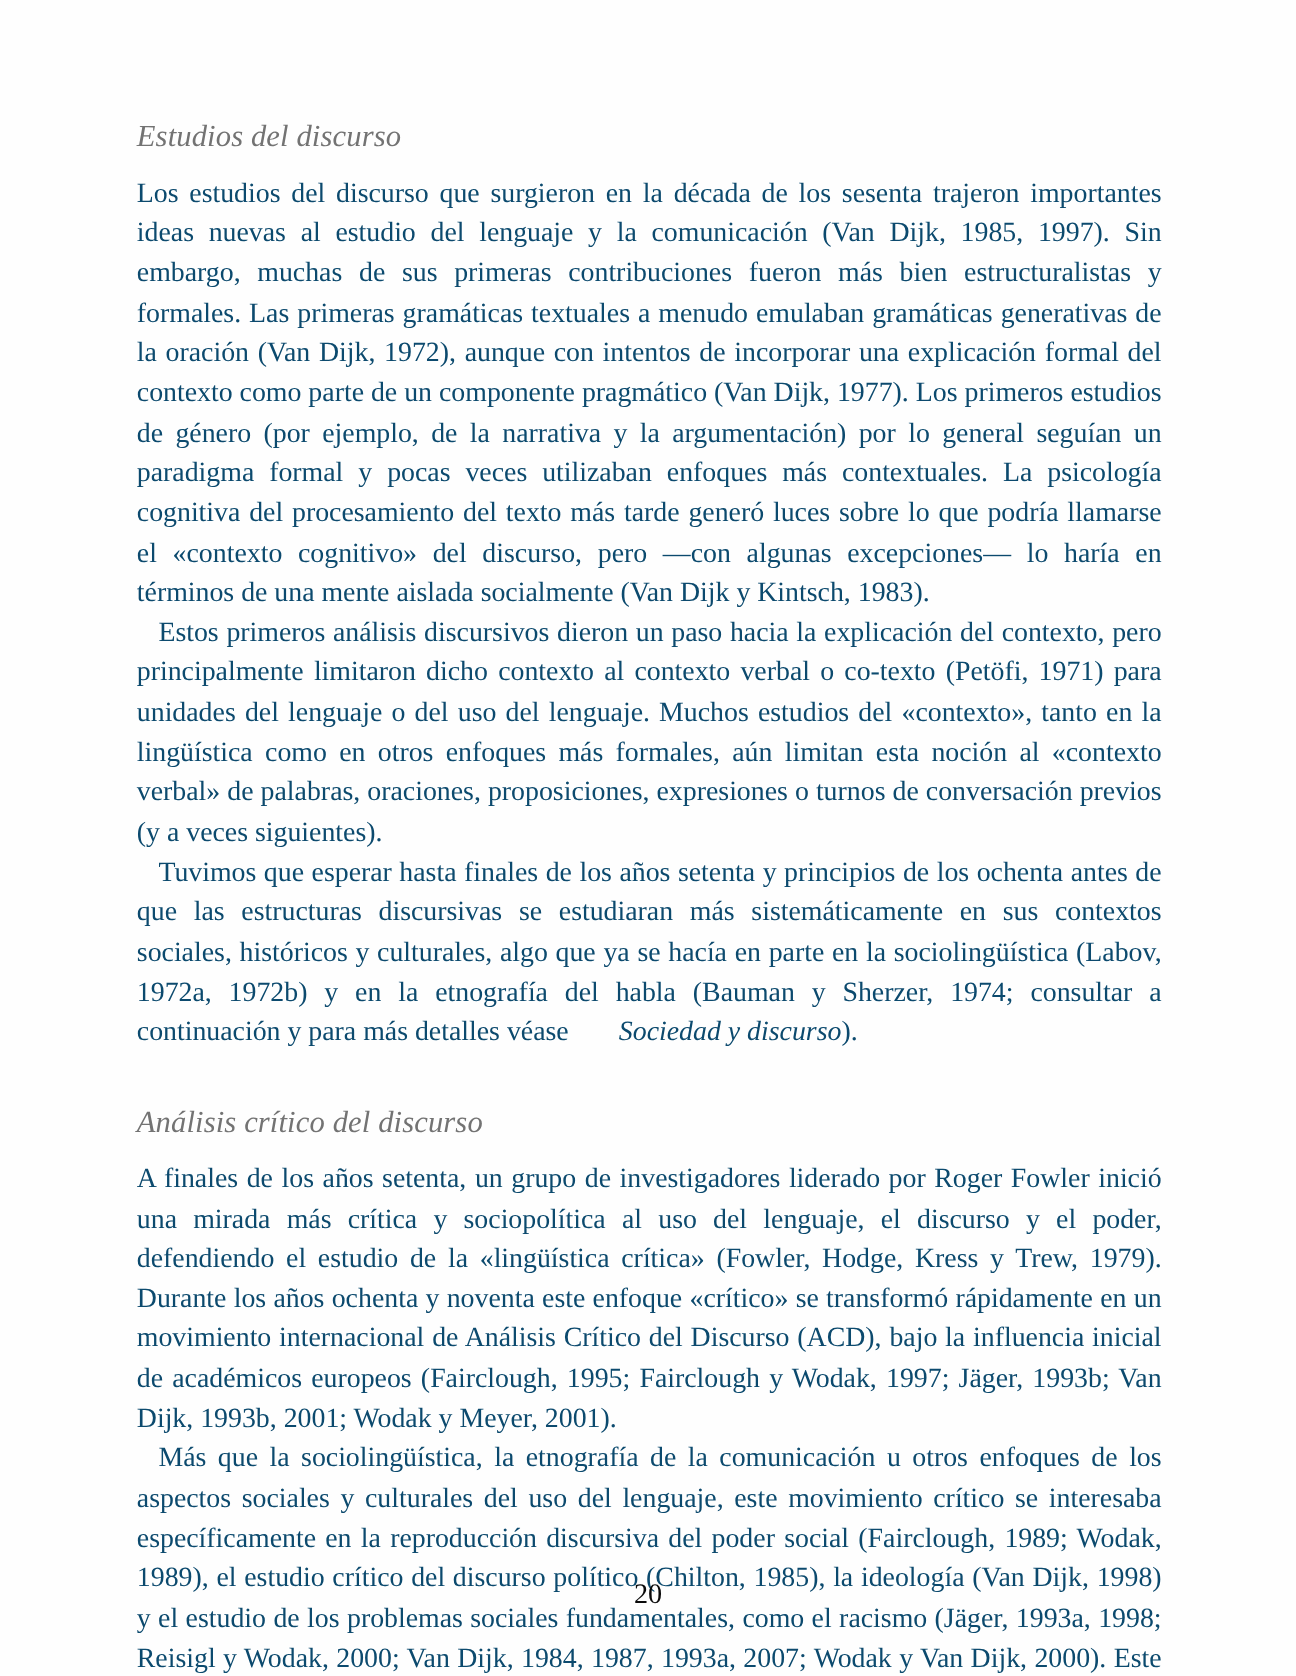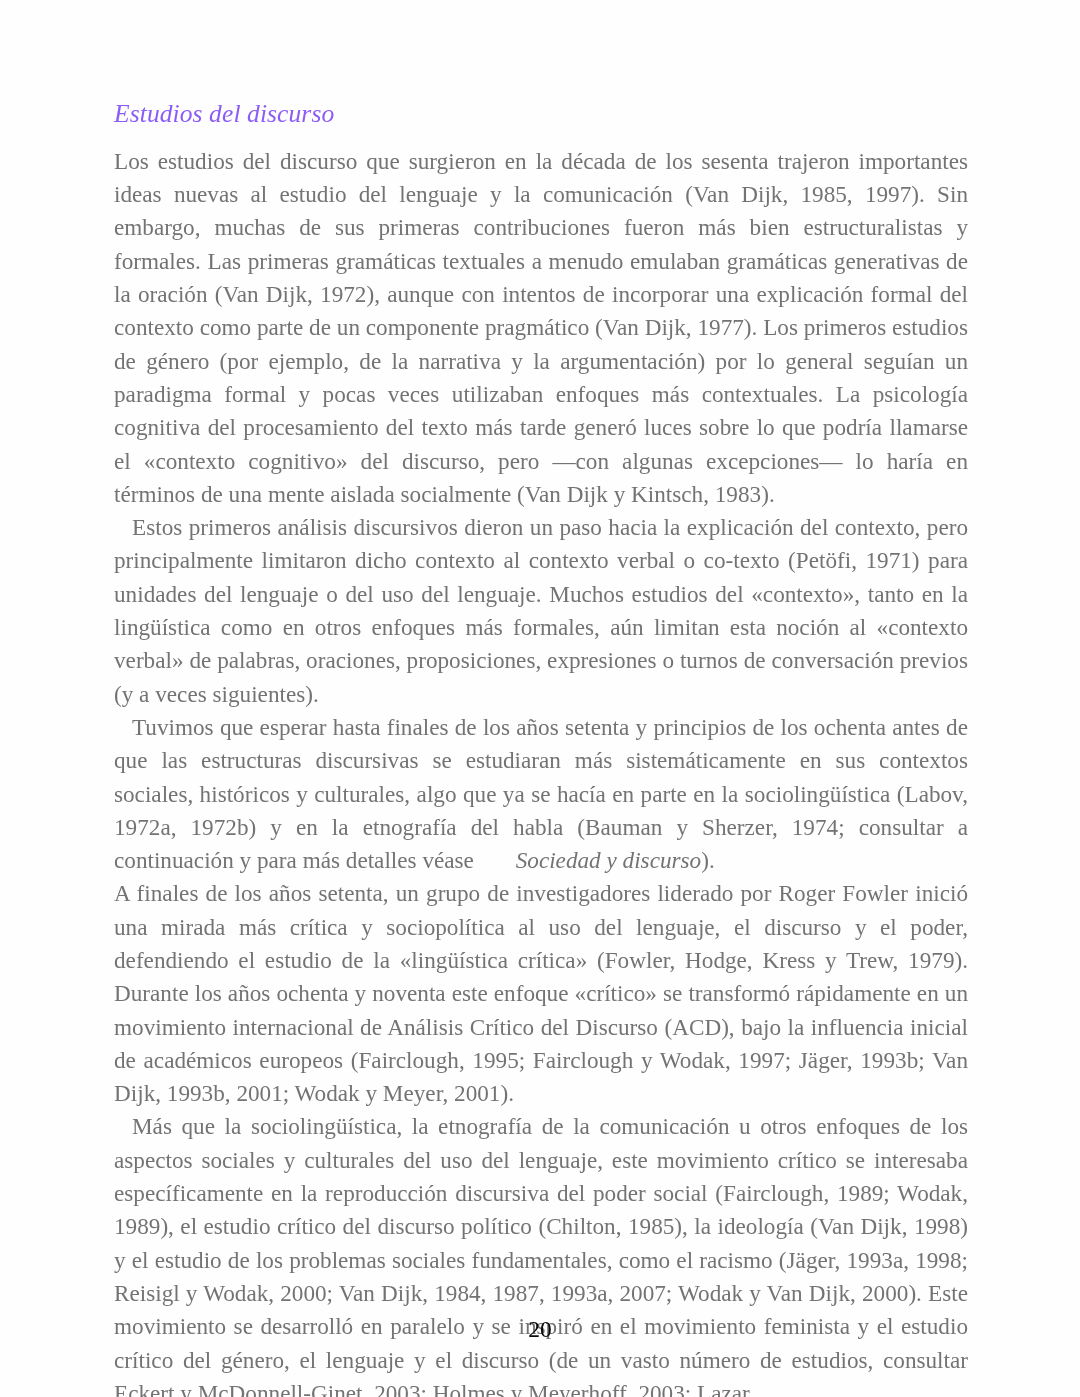--- a/index.html
+++ b/index.html
@@ -32,40 +32,40 @@
   }
 
   h2.section-heading {
     font-size: 25.5px;
     font-style: italic;
     font-weight: normal;
     letter-spacing: 0.1px;
     margin: 0;
     padding: 0;
     line-height: 1.25;
-    color: #8b5cf6;
+    color: #737373;
   }
 
   .heading-block-first {
     margin-bottom: 15px;
   }
 
   .heading-block-second {
     margin-top: 42px;
     margin-bottom: 15px;
   }
 
   p.body-par {
     font-size: 23.2px;
     line-height: 33.3px;
     text-align: justify;
     text-justify: inter-word;
     margin: 0;
     padding: 0;
-    color: #737373;
+    color: #0c4a6e;
     hyphens: none;
     -webkit-hyphens: none;
   }
 
   p.body-par.indented {
     text-indent: 18px;
   }
 
   em.title-italic {
     font-style: italic;
@@ -94,20 +94,23 @@
     <div class="heading-block-first">
       <h2 class="section-heading">Estudios del discurso</h2>
     </div>
 
     <p class="body-par">Los estudios del discurso que surgieron en la década de los sesenta trajeron importantes ideas nuevas al estudio del lenguaje y la comunicación (Van Dijk, 1985, 1997). Sin embargo, muchas de sus primeras contribuciones fueron más bien estructuralistas y formales. Las primeras gramáticas textuales a menudo emulaban gramáticas generativas de la oración (Van Dijk, 1972), aunque con intentos de incorporar una explicación formal del contexto como parte de un componente pragmático (Van Dijk, 1977). Los primeros estudios de género (por ejemplo, de la narrativa y la argumentación) por lo general seguían un paradigma formal y pocas veces utilizaban enfoques más contextuales. La psicología cognitiva del procesamiento del texto más tarde generó luces sobre lo que podría llamarse el «contexto cognitivo» del discurso, pero —con algunas excepciones— lo haría en términos de una mente aislada socialmente (Van Dijk y Kintsch, 1983).</p>
 
     <p class="body-par indented">Estos primeros análisis discursivos dieron un paso hacia la explicación del contexto, pero principalmente limitaron dicho contexto al contexto verbal o co-texto (Petöfi, 1971) para unidades del lenguaje o del uso del lenguaje. Muchos estudios del «contexto», tanto en la lingüística como en otros enfoques más formales, aún limitan esta noción al «contexto verbal» de palabras, oraciones, proposiciones, expresiones o turnos de conversación previos (y a veces siguientes).</p>
 
     <p class="body-par indented"><span>Tuvimos que esperar hasta finales de los años setenta y principios de los ochenta antes de que las estructuras discursivas se estudiaran más sistemáticamente en sus contextos sociales, históricos y culturales, algo que ya se hacía en parte en la sociolingüística (Labov, 1972a, 1972b) y en la etnografía del habla (Bauman y Sherzer, 1974; consultar a continuación y para más detalles véase </span><em class="title-italic">Sociedad y discurso</em><span>).</span></p>
 
+    <div class="heading-block-second">
+      <h2 class="section-heading">Análisis crítico del discurso</h2>
+    </div>
 
     <p class="body-par">A finales de los años setenta, un grupo de investigadores liderado por Roger Fowler inició una mirada más crítica y sociopolítica al uso del lenguaje, el discurso y el poder, defendiendo el estudio de la «lingüística crítica» (Fowler, Hodge, Kress y Trew, 1979). Durante los años ochenta y noventa este enfoque «crítico» se transformó rápidamente en un movimiento internacional de Análisis Crítico del Discurso (ACD), bajo la influencia inicial de académicos europeos (Fairclough, 1995; Fairclough y Wodak, 1997; Jäger, 1993b; Van Dijk, 1993b, 2001; Wodak y Meyer, 2001).</p>
 
     <p class="body-par indented">Más que la sociolingüística, la etnografía de la comunicación u otros enfoques de los aspectos sociales y culturales del uso del lenguaje, este movimiento crítico se interesaba específicamente en la reproducción discursiva del poder social (Fairclough, 1989; Wodak, 1989), el estudio crítico del discurso político (Chilton, 1985), la ideología (Van Dijk, 1998) y el estudio de los problemas sociales fundamentales, como el racismo (Jäger, 1993a, 1998; Reisigl y Wodak, 2000; Van Dijk, 1984, 1987, 1993a, 2007; Wodak y Van Dijk, 2000). Este movimiento se desarrolló en paralelo y se inspiró en el movimiento feminista y el estudio crítico del género, el lenguaje y el discurso (de un vasto número de estudios, consultar Eckert y McDonnell-Ginet, 2003; Holmes y Meyerhoff, 2003; Lazar,</p>
 
   </div>
 
   <div class="page-number">20</div>
 
 </div>

